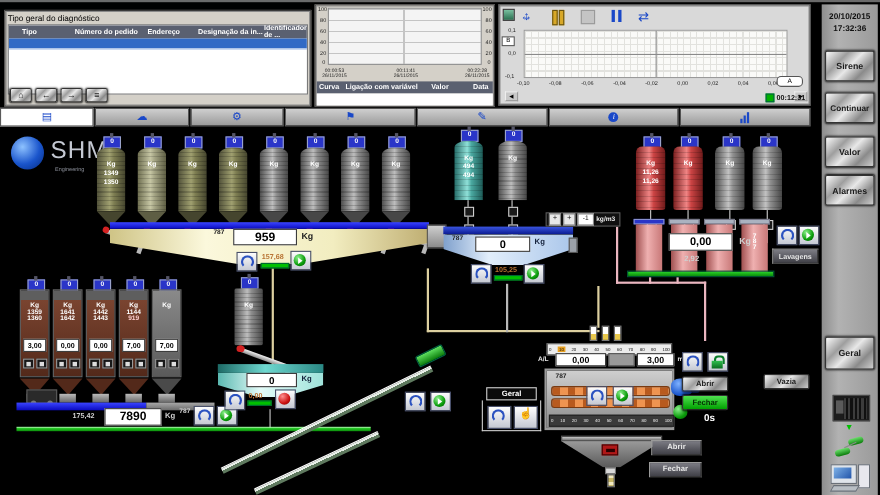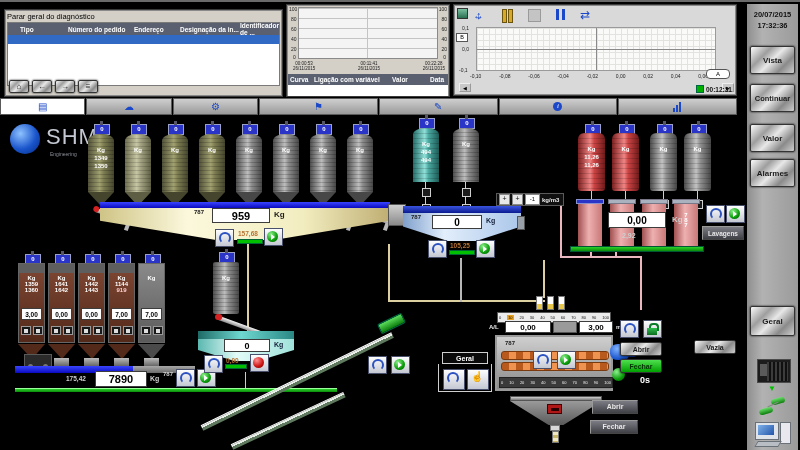--- a/index.html
+++ b/index.html
@@ -96,21 +96,21 @@
       background:repeating-linear-gradient(90deg,#b85a1e 0 7px,#ef9450 7px 14px);}
   .belt{position:absolute;height:5px;background:linear-gradient(#e8efe8 0 2px,#5f7a5f 2px 5px);
       transform-origin:left center;border-top:1px solid #fff;}
 </style>
 </head>
 <body>
 
 <div class="abs" style="left:0;top:0;width:800px;height:2px;background:#6a6a6a"></div>
 
 <div class="panel" style="left:4px;top:9px;width:279px;height:88px;padding:2px;">
-  <div style="font-size:7.5px;color:#000;">Parar geral do diagnóstico</div>
+  <div style="font-size:7.5px;color:#000;">Tipo geral do diagnóstico</div>
   <div style="position:relative;margin-top:1px;height:62px;background:#fff;border:1px solid #7a7a7a;overflow:hidden;">
     <div class="thead" style="height:12px;">
       <span style="width:12px;"></span>
       <span style="width:48px;">Tipo</span>
       <span style="width:66px;">Número do pedido</span>
       <span style="width:46px;">Endereço</span>
       <span style="width:60px;">Designação da in...</span>
       <span style="flex:1;">Identificador de ...</span>
     </div>
     <div style="height:9px;background:#316ac5;border-bottom:1px solid #fff;"></div>
@@ -195,23 +195,23 @@
   <div class="abs" style="left:252px;top:64px;width:24px;height:10px;background:#fff;border:1px solid #555;border-radius:4px;font-size:6px;text-align:center;line-height:9px;">A</div>
   <div class="abs" style="left:5px;top:78px;width:12px;height:9px;background:#c8c8c8;border:1px outset #eee;font-size:5px;text-align:center;line-height:8px;">◀</div>
   <div class="abs" style="left:268px;top:78px;width:12px;height:9px;background:#c8c8c8;border:1px outset #eee;font-size:5px;text-align:center;line-height:8px;">▶</div>
   <div class="abs" style="right:4px;bottom:2px;display:flex;align-items:center;gap:2px;">
     <span style="width:6px;height:6px;background:#00b000;border:1px solid #064;"></span>
     <span style="font-size:6.5px;font-weight:bold;color:#111;">00:12:31</span>
   </div>
 </div>
 
 <div id="sidebar">
-  <div class="dt" style="top:6px;">20/07/2015</div>
+  <div class="dt" style="top:6px;">20/10/2015</div>
   <div class="dt" style="top:17px;">17:32:36</div>
-  <div class="mbtn" style="left:3px;top:42px;width:45px;height:28px;font-size:8px;line-height:27px;">Vista</div>
+  <div class="mbtn" style="left:3px;top:42px;width:45px;height:28px;font-size:8px;line-height:27px;">Sirene</div>
   <div class="mbtn" style="left:3px;top:80px;width:45px;height:28px;font-size:7.5px;line-height:27px;">Continuar</div>
   <div class="mbtn" style="left:3px;top:120px;width:45px;height:28px;font-size:8px;line-height:27px;">Valor</div>
   <div class="mbtn" style="left:3px;top:155px;width:45px;height:28px;font-size:8px;line-height:27px;text-align:center;">Alarmes</div>
   <div class="mbtn" style="left:3px;top:302px;width:45px;height:30px;font-size:8px;line-height:29px;">Geral</div>
   <div class="abs" style="left:10px;top:355px;width:34px;height:24px;background:#1c1c1c;border:1px solid #4a4a4a;">
     <span style="position:absolute;left:2px;top:4px;width:7px;height:12px;background:#5a5a5a;"></span>
     <span style="position:absolute;right:2px;top:2px;width:21px;height:19px;background:repeating-linear-gradient(90deg,#3c3c3c 0 2px,#101010 2px 4px);"></span>
   </div>
   <div class="abs" style="left:21px;top:380px;color:#00c000;font-size:8px;">▼</div>
   <div class="abs" style="left:10px;top:392px;width:32px;height:20px;">

